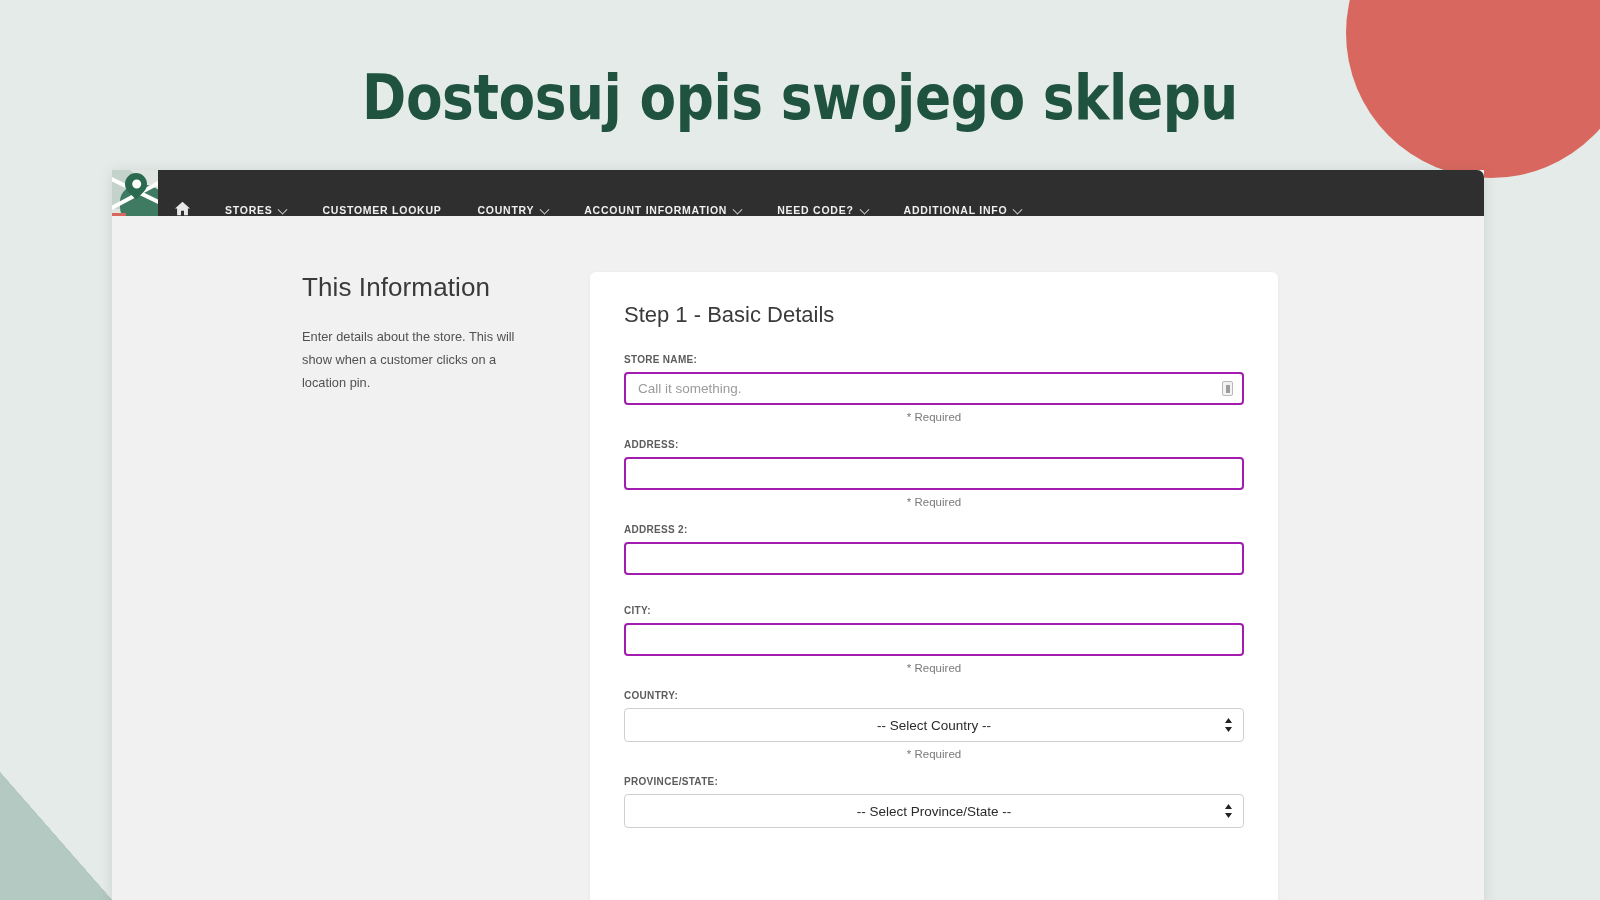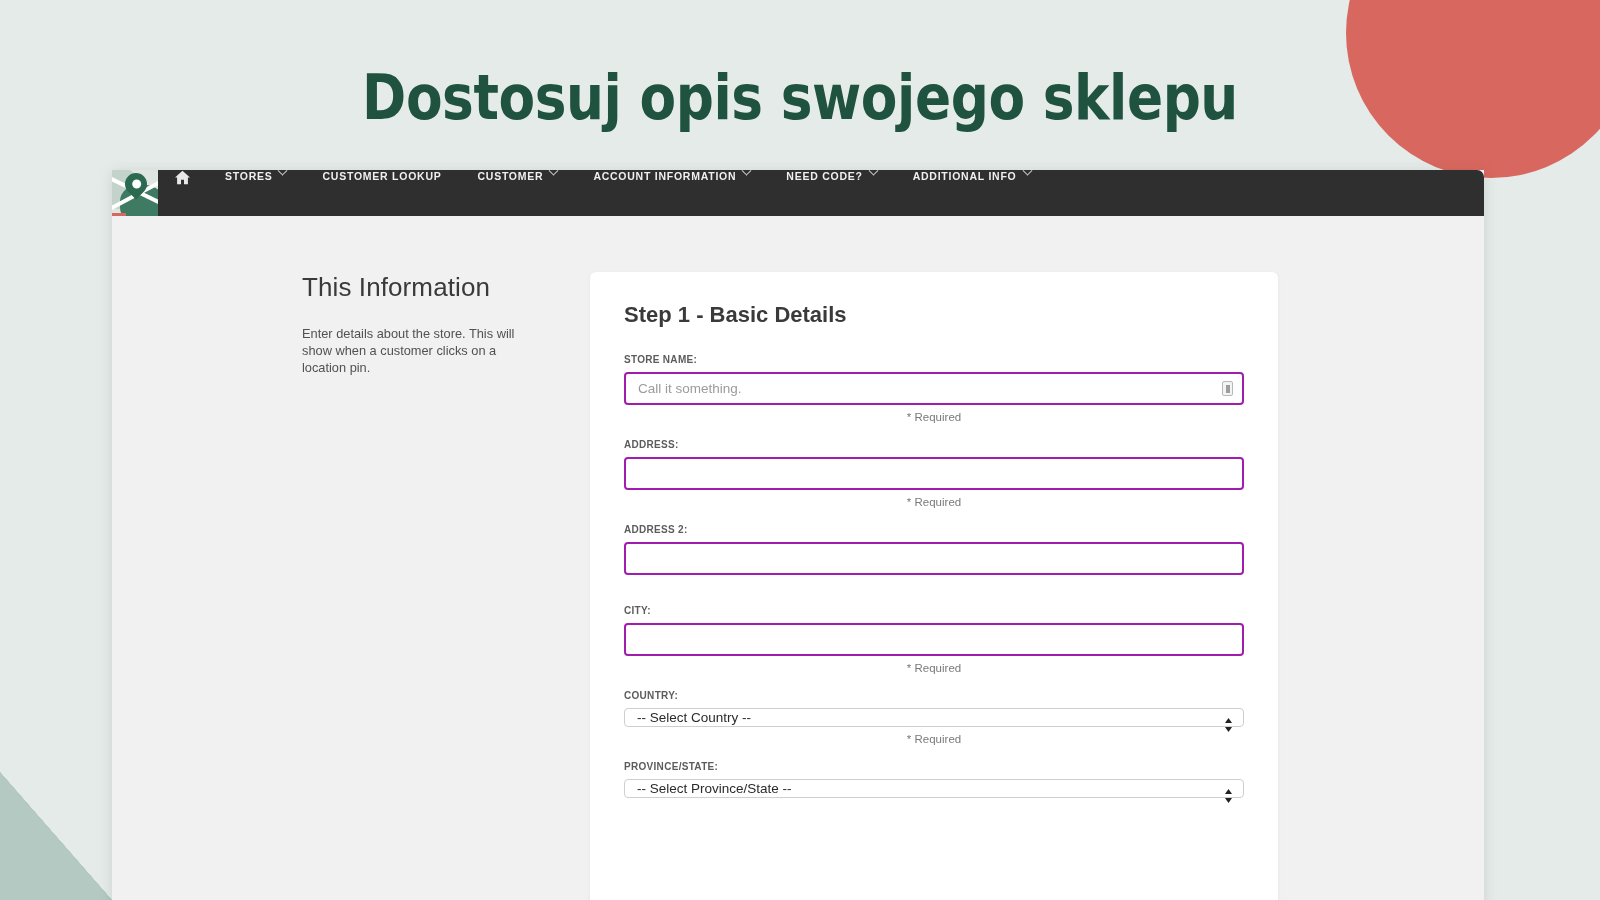--- a/index.html
+++ b/index.html
@@ -118,21 +118,21 @@
   }
 
   #nav-items {
     display: flex;
     align-items: center;
     margin-left: 46px;
     height: 100%;
   }
   .nav-item {
     display: flex;
-    align-items: flex-start;
+    align-items: flex-end;
     gap: 7px;
     padding: 0 18px;
     height: 100%;
     color: #f0f0f0;
     font-size: 10.5px;
     font-weight: bold;
     letter-spacing: 0.75px;
     white-space: nowrap;
     cursor: pointer;
   }
@@ -160,39 +160,39 @@
   #store-info-col { width: 246px; flex: none; padding-right: 20px; }
   #store-info-title {
     font-size: 26px;
     font-weight: normal;
     color: #3a3a3a;
     letter-spacing: 0.1px;
     margin-bottom: 22px;
   }
   #store-info-desc {
     font-size: 12.8px;
-    line-height: 17px;
+    line-height: 23px;
     color: #515151;
   }
 
   
   #form-card {
     width: 688px;
     margin-left: 42px;
     background: #ffffff;
     border-radius: 6px;
     padding: 30px 34px 0 34px;
     box-shadow: 0 1px 4px rgba(0,0,0,0.055);
     align-self: flex-start;
     height: 660px;
     overflow: hidden;
   }
   #form-step-title {
     font-size: 22px;
-    font-weight: bold;
+    font-weight: normal;
     color: #3a3a3a;
     margin-bottom: 26px;
   }
   .field-group { margin-bottom: 4px; }
   .field-label {
     display: block;
     font-size: 10px;
     font-weight: bold;
     letter-spacing: 0.3px;
     color: #5c5c5c;
@@ -222,31 +222,32 @@
     background: #f3f3f3;
   }
   #store-name-manager-icon::after {
     content: "";
     position: absolute; left: 2.5px; top: 2.5px;
     width: 4px; height: 8px;
     background: #9d9d9d;
   }
   .field-select {
     width: 100%;
-    height: 19px;
+    height: 34px;
     border: 1px solid #cfcfcf;
     border-radius: 4px;
     background: #ffffff;
     font-size: 13.5px;
     color: #2b2b2b;
     padding: 0 12px;
     font-family: "Liberation Sans", sans-serif;
     appearance: none;
     -webkit-appearance: none;
     outline: none;
+    text-align: center;
   }
   .select-wrap { position: relative; }
   .select-arrows {
     position: absolute;
     right: 11px; top: 9px;
     width: 9px; height: 16px;
     pointer-events: none;
   }
   .required-note {
     font-size: 11.5px;
@@ -289,21 +290,21 @@
       <div class="nav-item">
         <span>STORES</span>
         <span class="nav-chevron"></span>
       </div>
 
       <div class="nav-item">
         <span>CUSTOMER LOOKUP</span>
       </div>
 
       <div class="nav-item">
-        <span>CUSTOMER</span>
+        <span>COUNTRY</span>
         <span class="nav-chevron"></span>
       </div>
 
       <div class="nav-item">
         <span>ACCOUNT INFORMATION</span>
         <span class="nav-chevron"></span>
       </div>
 
       <div class="nav-item">
         <span>NEED CODE?</span>

